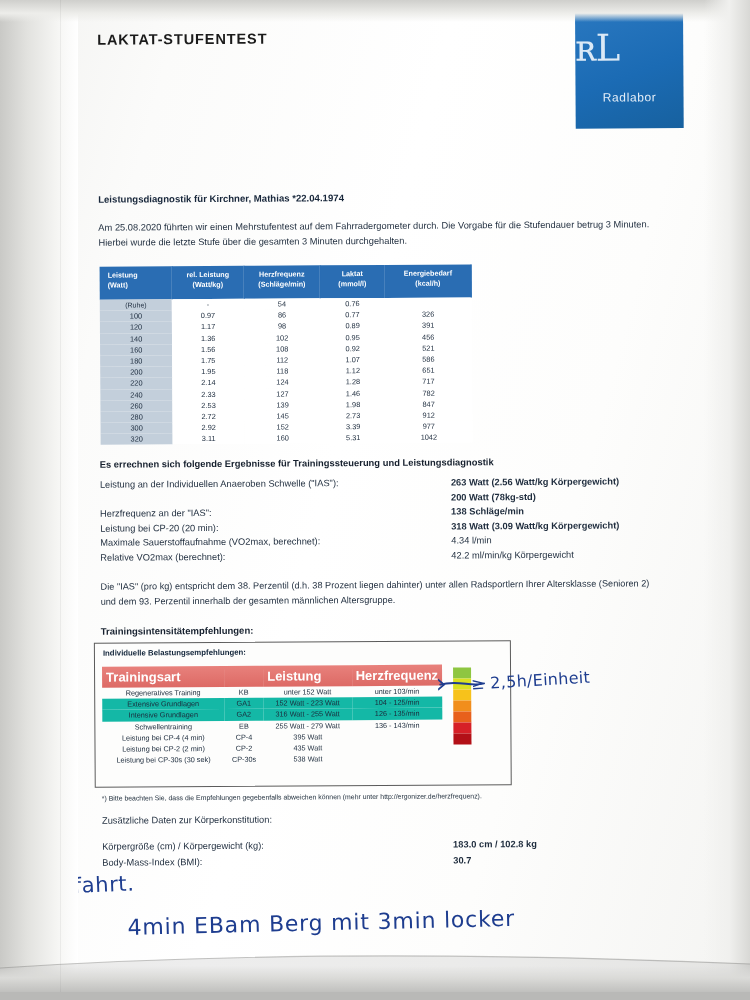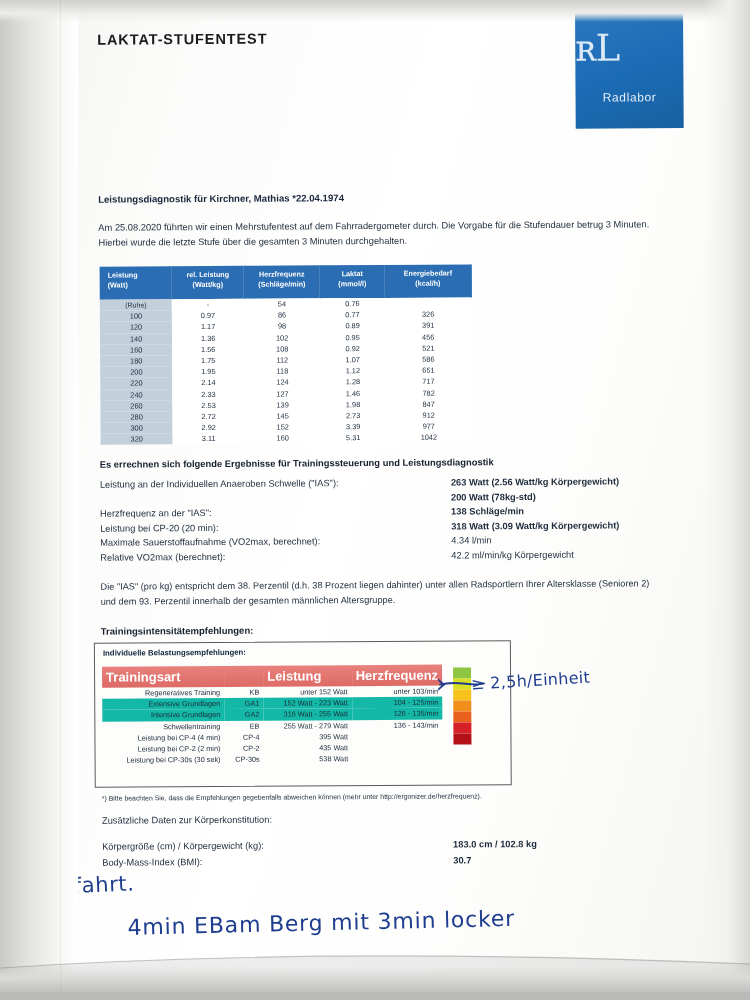--- a/index.html
+++ b/index.html
@@ -220,21 +220,21 @@
     background: #e0706c;
     background: linear-gradient(180deg, #e8817c 0%, #dd6a65 100%);
     color: #ffffff;
     font-size: 13px;
     font-weight: bold;
     text-align: left;
     padding: 3px 4px;
   }
   .ti-table tbody td {
     padding: 1.1px 4px;
-    text-align: right;
+    text-align: center;
     white-space: nowrap;
   }
   .ti-table td.c-name { width: 128px; }
   .ti-table td.c-art { width: 36px; }
   .ti-table td.c-leist { width: 92px; }
   .ti-table td.c-hf { width: 78px; }
   .hl { background: #14b8a6; }
   .ti-footnote {
     position: absolute;
     left: 100px; top: 793px;

